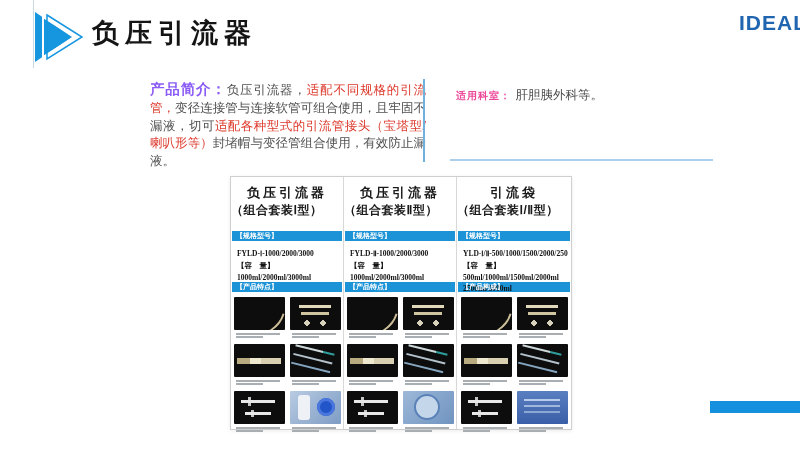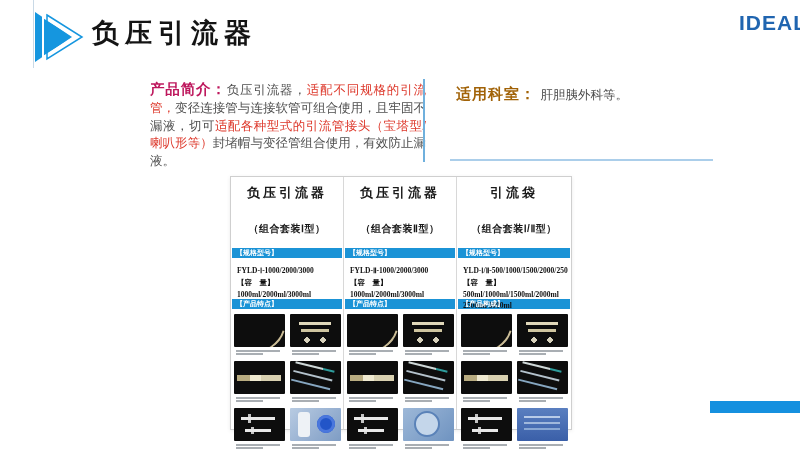--- a/index.html
+++ b/index.html
@@ -11,38 +11,38 @@
   .tri-logo{position:absolute;left:34px;top:11px;width:52px;height:53px;}
   .page-title{position:absolute;left:92px;top:15px;font-size:27px;font-weight:bold;
               color:#141414;letter-spacing:6px;}
   .brand{position:absolute;left:723px;top:12px;width:100px;text-align:center;color:#2065b0;}
   .brand-en{font-size:21px;font-weight:bold;letter-spacing:1px;line-height:22px;}
   .brand-cn{font-size:14px;font-weight:bold;letter-spacing:3px;margin-top:0px;}
 
   
   .intro{position:absolute;left:150px;top:79px;width:276px;font-size:12.5px;
          line-height:1.42;color:#4f4f4f;text-align:justify;}
-  .intro-label{color:#be185d;font-weight:bold;font-size:14.5px;}
+  .intro-label{color:#8b5cf6;font-weight:bold;font-size:14.5px;}
   .intro .em{color:#dd372a;}
 
   .divider-v{position:absolute;left:423px;top:79px;width:2px;height:83px;background:#6fb0dd;}
 
   .dept{position:absolute;left:456px;top:85px;width:250px;}
-  .dept-label{font-size:15px;font-weight:bold;color:#a16207;letter-spacing:1px;}
+  .dept-label{font-size:10px;font-weight:bold;color:#ec4899;letter-spacing:1px;}
   .dept-value{font-size:12.5px;color:#4a4a4a;margin-top:24px;}
   .divider-h{position:absolute;left:450px;top:159px;width:263px;height:2px;background:#abceea;}
 
   
   .ptable{position:absolute;left:230px;top:176px;width:342px;height:254px;background:#fff;
           border:1px solid #cfcfcf;display:flex;box-sizing:border-box;
           box-shadow:0 1px 4px rgba(0,0,0,0.08);}
   .pcol{width:114px;box-sizing:border-box;border-right:1px solid #d8d8d8;padding-top:7px;}
   .pcol:last-child{border-right:none;}
   .pcol-title{text-align:center;font-weight:bold;font-size:13px;letter-spacing:3px;color:#1a1a1a;}
-  .pcol-sub{text-align:center;font-weight:bold;font-size:10px;letter-spacing:0.5px;color:#1a1a1a;margin-top:20px;}
+  .pcol-sub{text-align:left;font-weight:bold;font-size:12px;letter-spacing:0.5px;color:#1a1a1a;margin-top:0;}
   .bar{margin:0 1px;background:#1b93d6;color:#ffffff;font-size:7px;font-weight:bold;
        height:10px;line-height:10px;padding-left:4px;}
   .bar1{margin-top:12px;}
   .specs{height:41px;box-sizing:border-box;padding:6px 3px 0 6px;
          font-family:"Liberation Serif",serif;font-weight:bold;font-size:7.5px;color:#111;}
   .spec-line{line-height:1.3;margin-top:2px;white-space:nowrap;overflow:hidden;}
 
   .photos{display:grid;grid-template-columns:51px 51px;gap:4px 5px;justify-content:center;padding-top:5px;}
   .photo{width:51px;height:33px;background:#0d0d0d;position:relative;overflow:hidden;border-radius:1px;}
   .cap{padding:2px 2px 0 2px;height:8px;}

